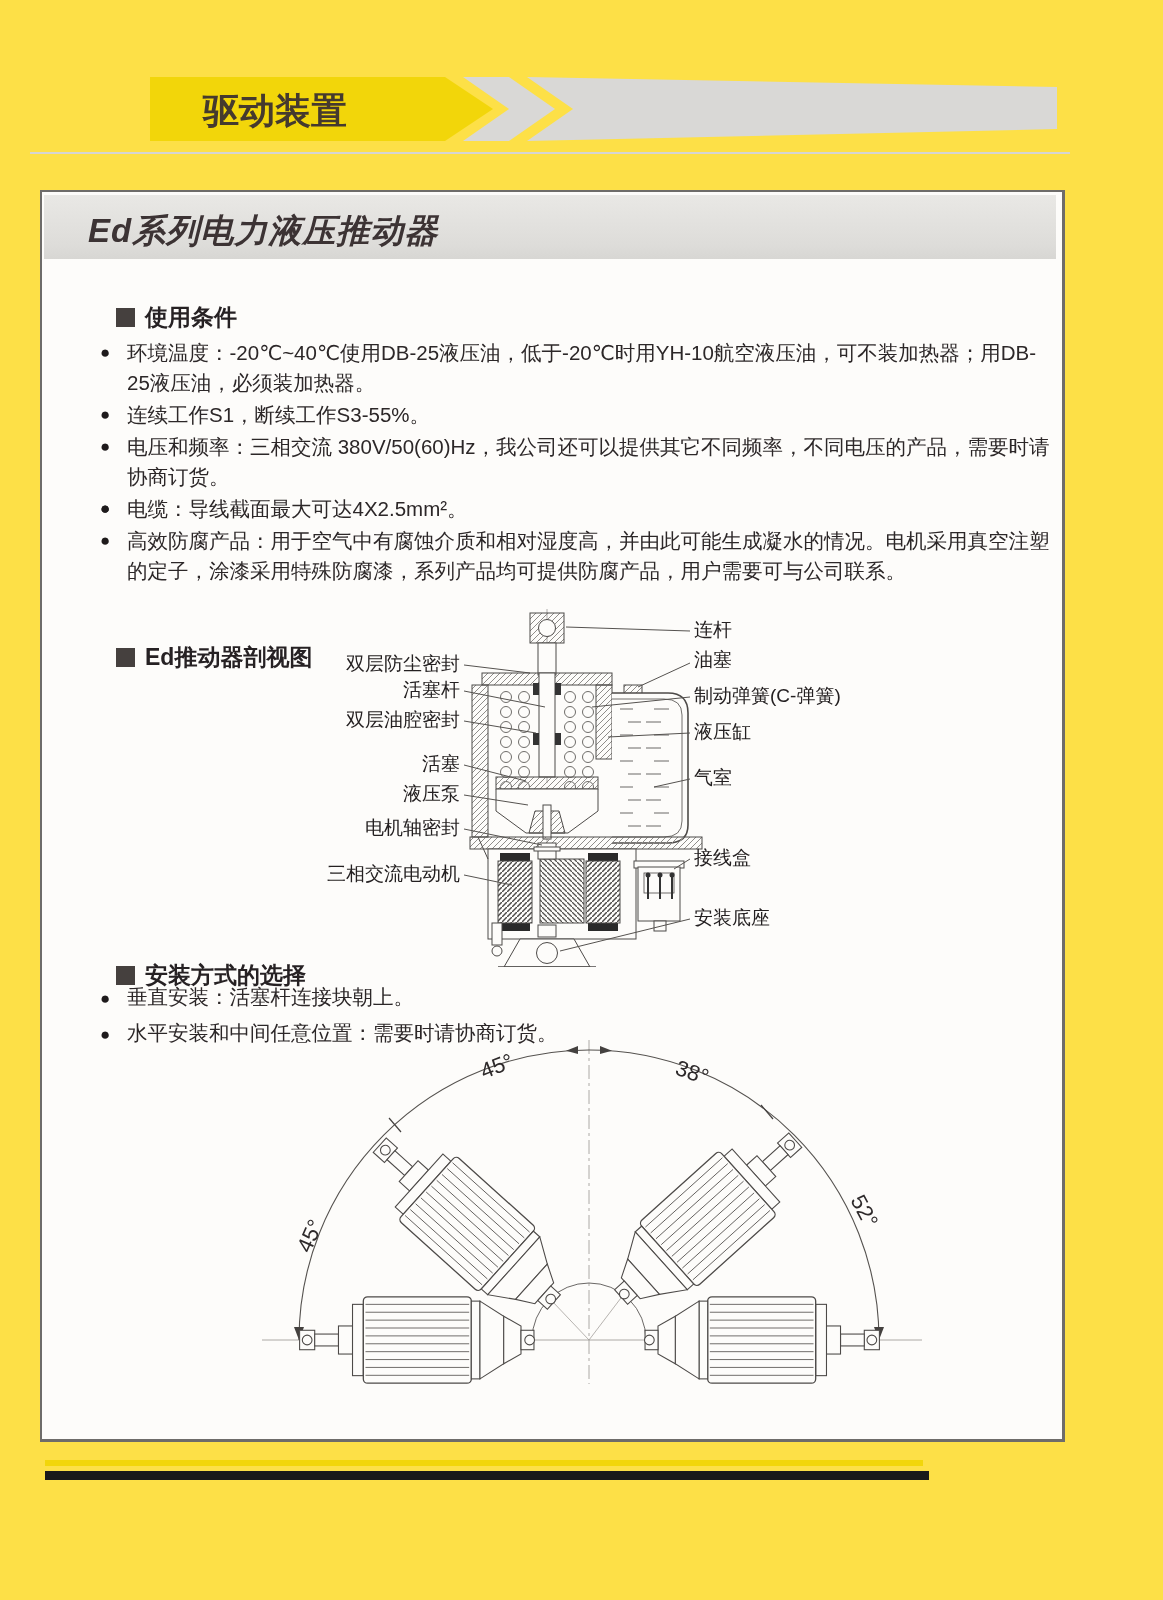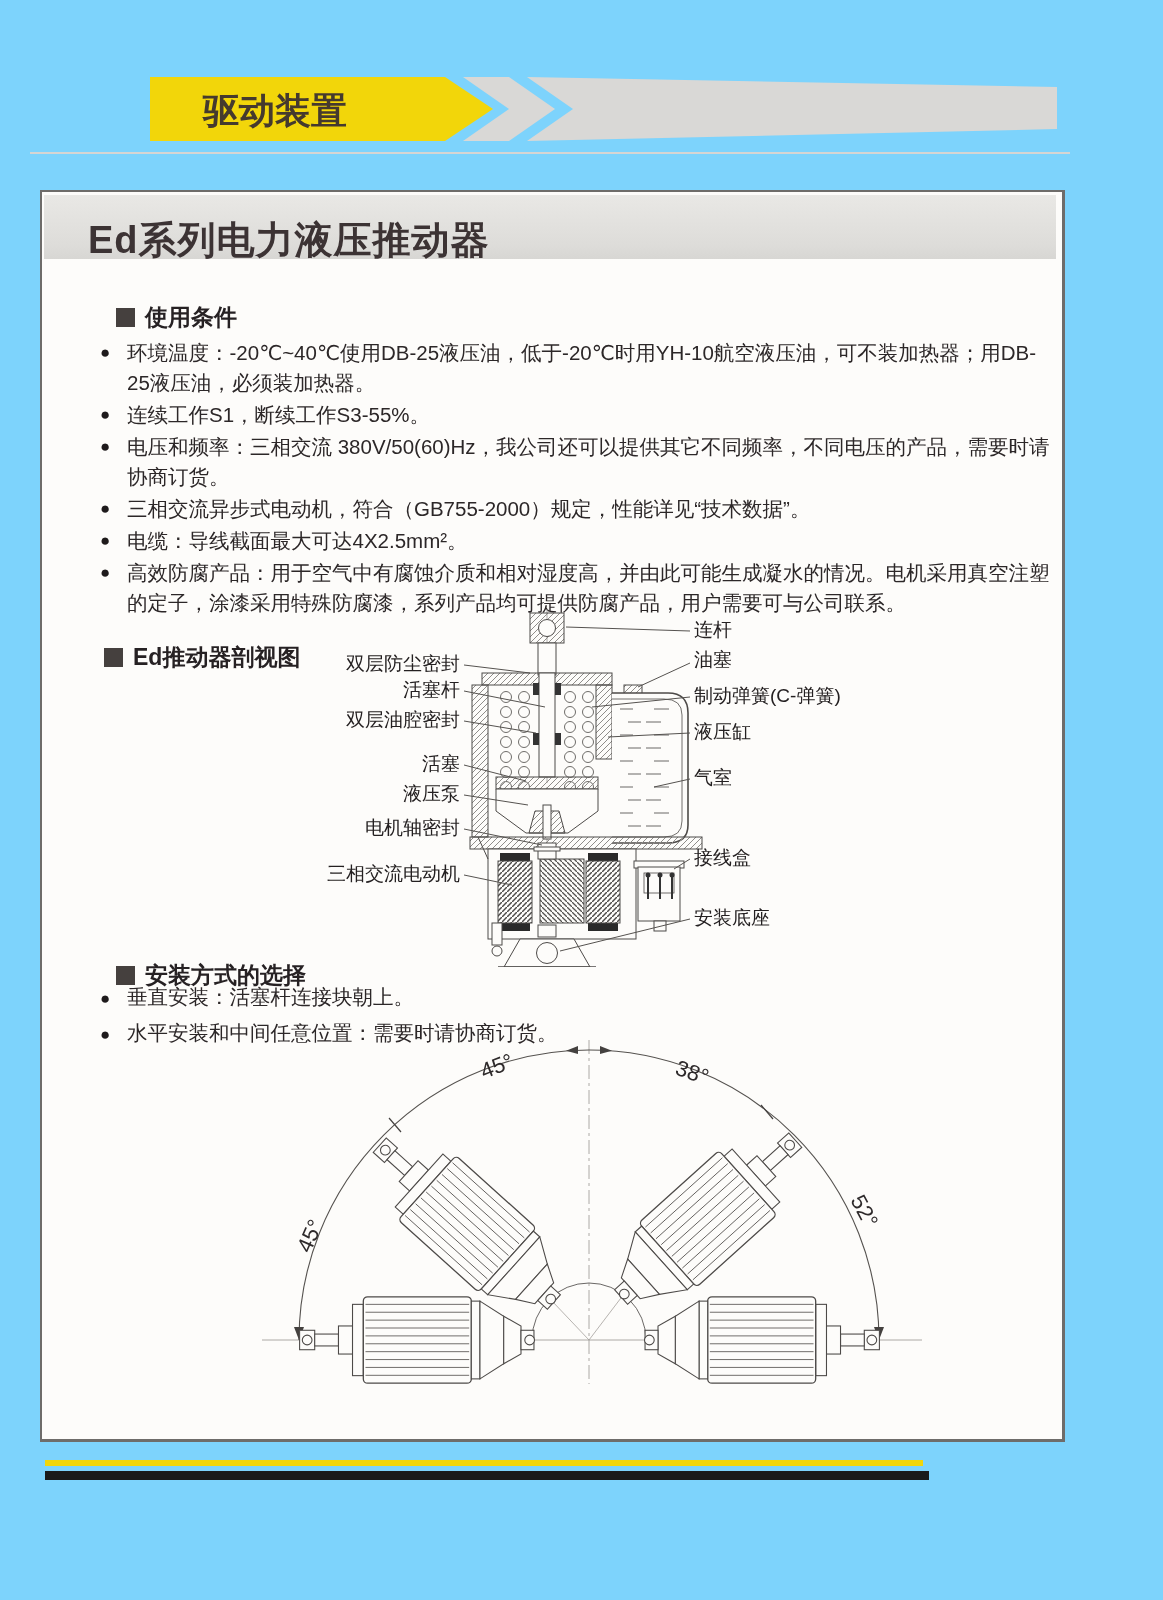--- a/index.html
+++ b/index.html
@@ -1,27 +1,27 @@
 <!DOCTYPE html>
 <html><head>
 <meta charset="utf-8">
 <style>
   html,body{margin:0;padding:0;background:#efefec;}
-  .page{position:relative;width:1163px;height:1600px;background:#7dd3fc;overflow:hidden;
+  .page{position:relative;width:1163px;height:1600px;background:#fde047;overflow:hidden;
         font-family:"Liberation Sans","DejaVu Sans",sans-serif;color:#332e2f;}
   .abs{position:absolute;}
   
   #banner-svg{left:145px;top:75px;}
   .hdr-line{left:30px;top:152px;width:1040px;height:2px;background:#d6d5d3;}
   
   .box{left:40px;top:190px;width:1020px;height:1247px;background:#fdfcfa;
        border:2px solid #6e6c6a;border-right-width:3px;border-bottom-width:3px;}
   .title-band{left:2px;top:3px;width:1012px;height:64px;
        background:linear-gradient(180deg,#e9e8e5 0%,#dddcd9 80%,#d7d6d3 100%);}
-  .doc-title{left:44px;top:20px;font-size:38px;font-weight:bold;color:#3c3334;letter-spacing:1px;}
+  .doc-title{left:44px;top:14px;font-size:33px;font-weight:bold;color:#3c3334;letter-spacing:1px;font-style:italic;}
   .sec-head{display:flex;align-items:center;gap:10px;font-size:23px;font-weight:bold;color:#262123;padding-left:20px;}
   .sq{width:19px;height:19px;background:#45403e;flex:0 0 auto;}
   .blist{width:952px;font-size:20.5px;line-height:30px;color:#2c2728;}
   .b{position:relative;padding-left:27px;margin-bottom:2px;}
   .b .dot{position:absolute;left:0;top:0;font-size:17px;color:#1e1a1b;}
   .b.sub{padding-left:27px;}
   svg text{font-family:"Liberation Sans","DejaVu Sans",sans-serif;}
   .serif{font-family:"Liberation Serif","DejaVu Serif",serif;}
   
   .bar-y{left:45px;top:1460px;width:878px;height:6px;background:#f2d60a;}
@@ -46,26 +46,26 @@
     </div>
 
     <div class="abs sec-head" style="left:54px;top:110px;">
       <span class="sq"></span>
       <span>使用条件</span>
     </div>
     <div class="abs blist" style="left:58px;top:146px;">
       <div class="b"><span class="dot">●</span><span>环境温度：-20℃~40℃使用DB-25液压油，低于-20℃时用YH-10航空液压油，可不装加热器；用DB-25液压油，必须装加热器。</span></div>
       <div class="b"><span class="dot">●</span><span>连续工作S1，断续工作S3-55%。</span></div>
       <div class="b"><span class="dot">●</span><span>电压和频率：三相交流 380V/50(60)Hz，我公司还可以提供其它不同频率，不同电压的产品，需要时请协商订货。</span></div>
-      <div class="b"><span class="dot">●</span><span>三相交流异步式电动机，符合（GB755-2000）规定，性能详见“技术数据”。</span></div>
+      <div class="b"><span class="dot">●</span></div>
       <div class="b"><span class="dot">●</span><span>电缆：导线截面最大可达4X2.5mm²。</span></div>
       <div class="b"><span class="dot">●</span><span>高效防腐产品：用于空气中有腐蚀介质和相对湿度高，并由此可能生成凝水的情况。电机采用真空注塑的定子，涂漆采用特殊防腐漆，系列产品均可提供防腐产品，用户需要可与公司联系。</span></div>
     </div>
 
-    <div class="abs sec-head" style="left:42px;top:450px;">
+    <div class="abs sec-head" style="left:54px;top:450px;">
       <span class="sq"></span>
       <span>Ed推动器剖视图</span>
     </div>
 
     <svg class="abs" style="left:260px;top:415px;" width="620" height="360" viewBox="0 0 620 360">
       <defs>
         <pattern id="hatch" width="6" height="6" patternUnits="userSpaceOnUse">
           <path d="M0 6 L6 0" stroke="#8f8d8a" stroke-width="1"></path>
         </pattern>
         <pattern id="hatchD" width="5" height="5" patternUnits="userSpaceOnUse">

